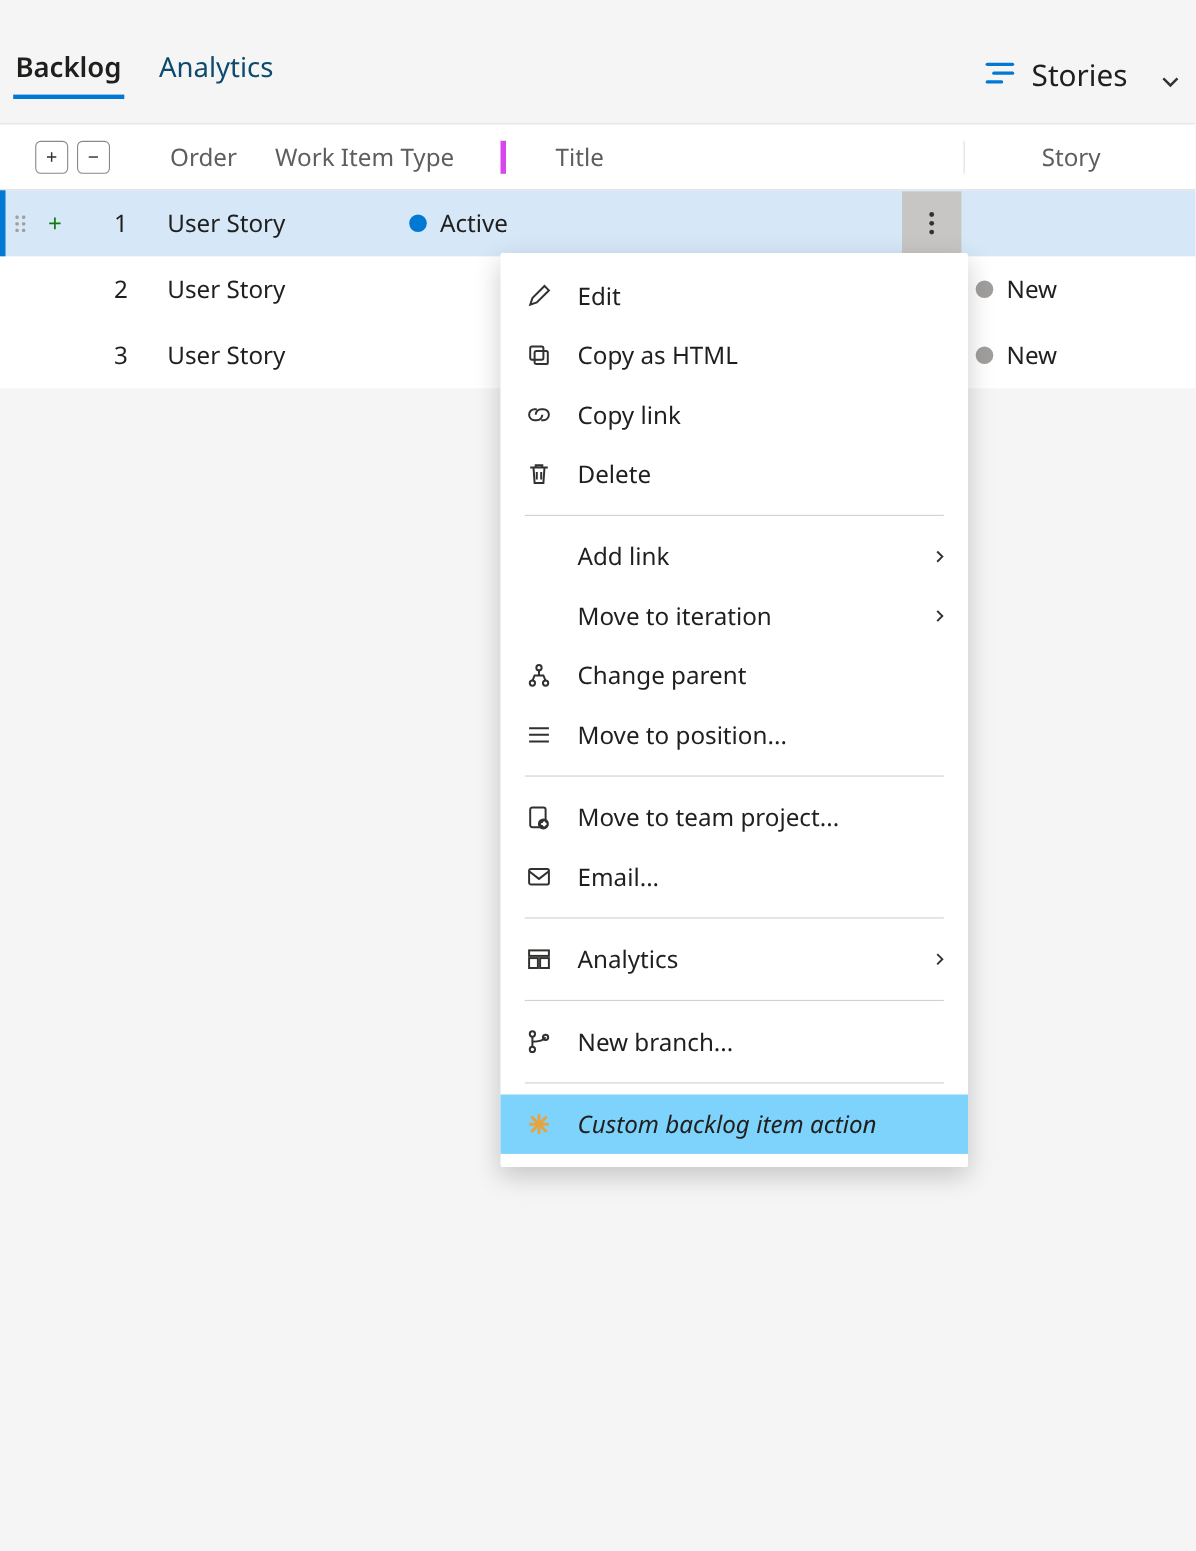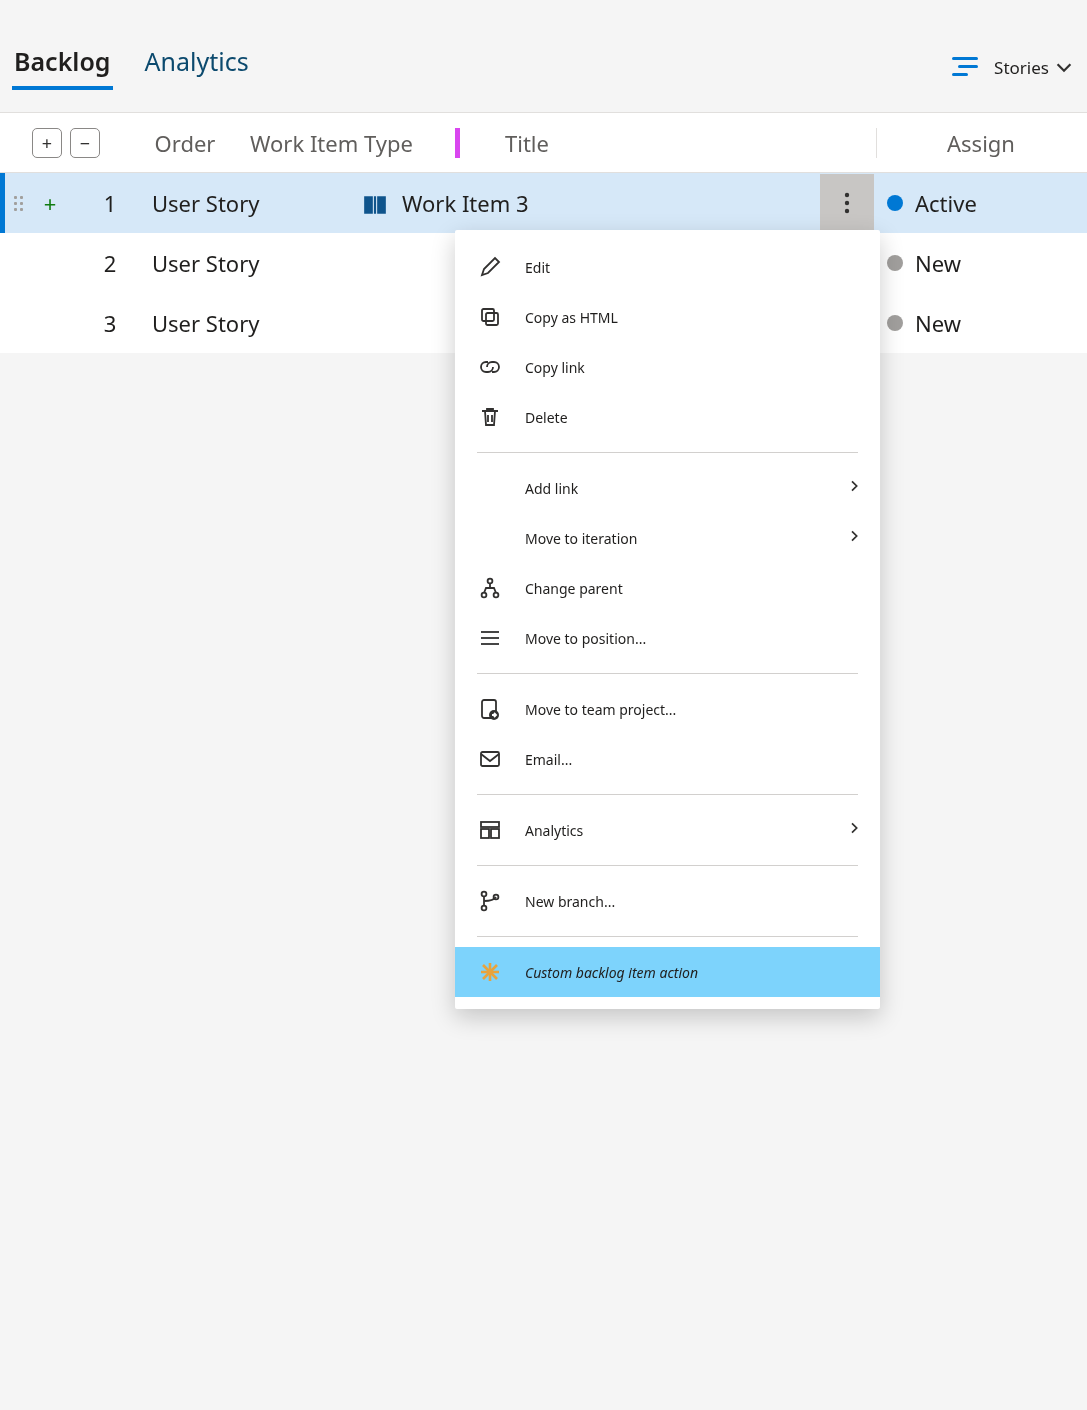--- a/index.html
+++ b/index.html
@@ -16,21 +16,21 @@
     font-size:25px; color:#0c4a6e; padding:0 2px 8px 2px; cursor:pointer;
     border-bottom:4px solid transparent;
   }
   .tab.active { color:#201f1e; font-weight:600; border-bottom-color:#0078d4; }
   .right-tools { display:flex; align-items:center; gap:16px; padding-right:12px; }
   .backlog-level-icon { width:26px; height:20px; position:relative; }
   .backlog-level-icon span { position:absolute; left:0; height:3px; border-radius:2px; }
   .backlog-level-icon .l1 { top:0;   width:26px; background:#0078d4; }
   .backlog-level-icon .l2 { top:8px; width:20px; background:#0078d4; left:6px;}
   .backlog-level-icon .l3 { top:16px;width:16px; background:#0078d4; left:0px;}
-  .level-picker { display:flex; align-items:center; gap:4px; font-size:17px; color:#201f1e; cursor:pointer; }
+  .level-picker { display:flex; align-items:center; gap:28px; font-size:27px; color:#201f1e; cursor:pointer; }
   .chev { width:22px; height:22px; }
   .chev svg { width:22px; height:22px; stroke:#323130; stroke-width:2.4; fill:none; }
 
   
   .grid-wrap { background:#fff; border-top:1px solid #e1dfdd; position:relative; }
   .col-header {
     display:flex; align-items:center; height:60px; border-bottom:1px solid #e1dfdd;
     color:#605e5c; font-size:22px;
   }
   .col-header .actions { width:120px; display:flex; align-items:center; gap:8px; padding-left:32px; }
@@ -73,21 +73,21 @@
 
   
   .ctx-menu {
     position:absolute; left:455px; top:230px; width:425px;
     background:#fff; box-shadow:0 8px 24px rgba(0,0,0,.2); border-radius:2px;
     padding:12px 0;
     z-index:10;
   }
   .ctx-item {
     display:flex; align-items:center; gap:22px; padding:12px 22px 12px 22px;
-    font-size:14px; color:#201f1e; cursor:pointer; position:relative;
+    font-size:22px; color:#201f1e; cursor:pointer; position:relative;
   }
   .ctx-item.hover { background:#7dd3fc;font-style:italic; }
   .ctx-item .sub-chev { position:absolute; right:18px; top:50%; transform:translateY(-50%); }
   .ctx-item .sub-chev svg{width:16px;height:16px;stroke:#323130;stroke-width:2.6;fill:none;}
   .ctx-ico { width:26px; height:26px; display:flex; align-items:center; justify-content:center; flex-shrink:0;}
   .ctx-ico.blank{}
   .ctx-sep { height:1px; background:#d2d0ce; margin:10px 22px; }
   .ctx-ico svg { width:24px; height:24px; stroke:#323130; stroke-width:1.8; fill:none; }
   .ctx-ico .filled { fill:#323130; stroke:none;}
   .ctx-item.custom .ctx-ico svg { stroke:#e8a33d; fill:#e8a33d;}
@@ -122,47 +122,39 @@
   <div class="grid-wrap">
 
     <div class="col-header">
       <div class="actions">
         <div class="sq-btn">+</div>
         <div class="sq-btn">−</div>
       </div>
       <div class="c-order">Order</div>
       <div class="c-type">Work Item Type</div>
       <div class="c-title">Title</div>
-      <div class="c-state">Assign</div>
+      <div class="c-state">Story</div>
     </div>
 
     <div class="row selected">
       <div class="gutter">
         <div class="drag">
             <i></i>
             <i></i>
             <i></i>
             <i></i>
             <i></i>
             <i></i>
           </div>
       </div>
       <div class="add">
           <span class="plus-ico">+</span>
         </div>
       <div class="c-order">1</div>
       <div class="c-type">User Story</div>
-      <div class="c-title">
-        <span class="wi-icon">
-          <svg viewBox="0 0 24 20">
-              <path d="M2 2h8v16H2zM14 2h8v16h-8zM11 2h2v16h-2z"></path>
-            </svg>
-        </span>
-        <span>Work Item 3</span>
-      </div>
       <div class="more-btn">
         <svg viewBox="0 0 6 22">
             <circle cx="3" cy="3" r="2.2"></circle>
             <circle cx="3" cy="11" r="2.2"></circle>
             <circle cx="3" cy="19" r="2.2"></circle>
           </svg>
       </div>
       <div class="c-state">
         <span class="state-dot active"></span>
         <span>Active</span>

